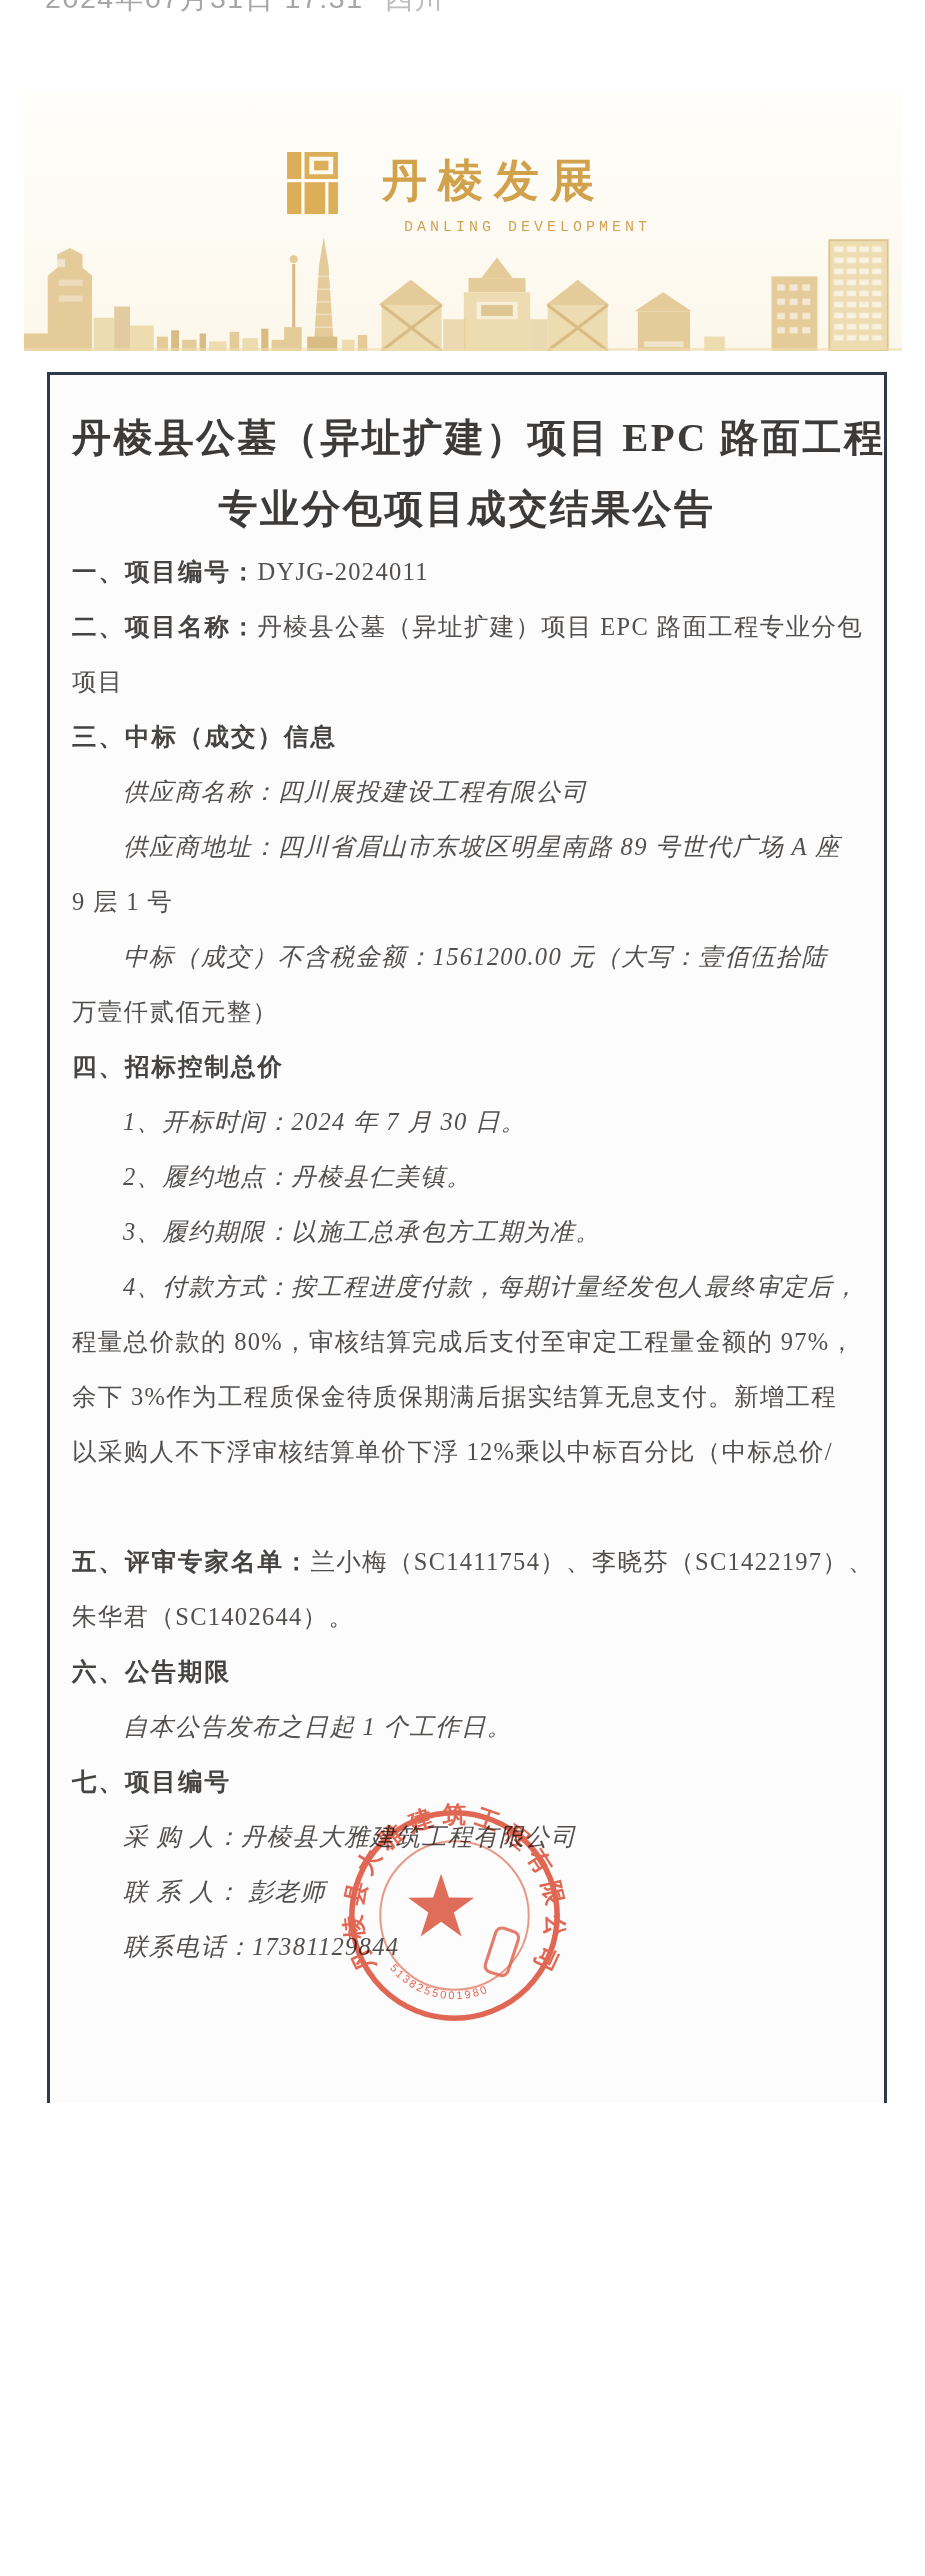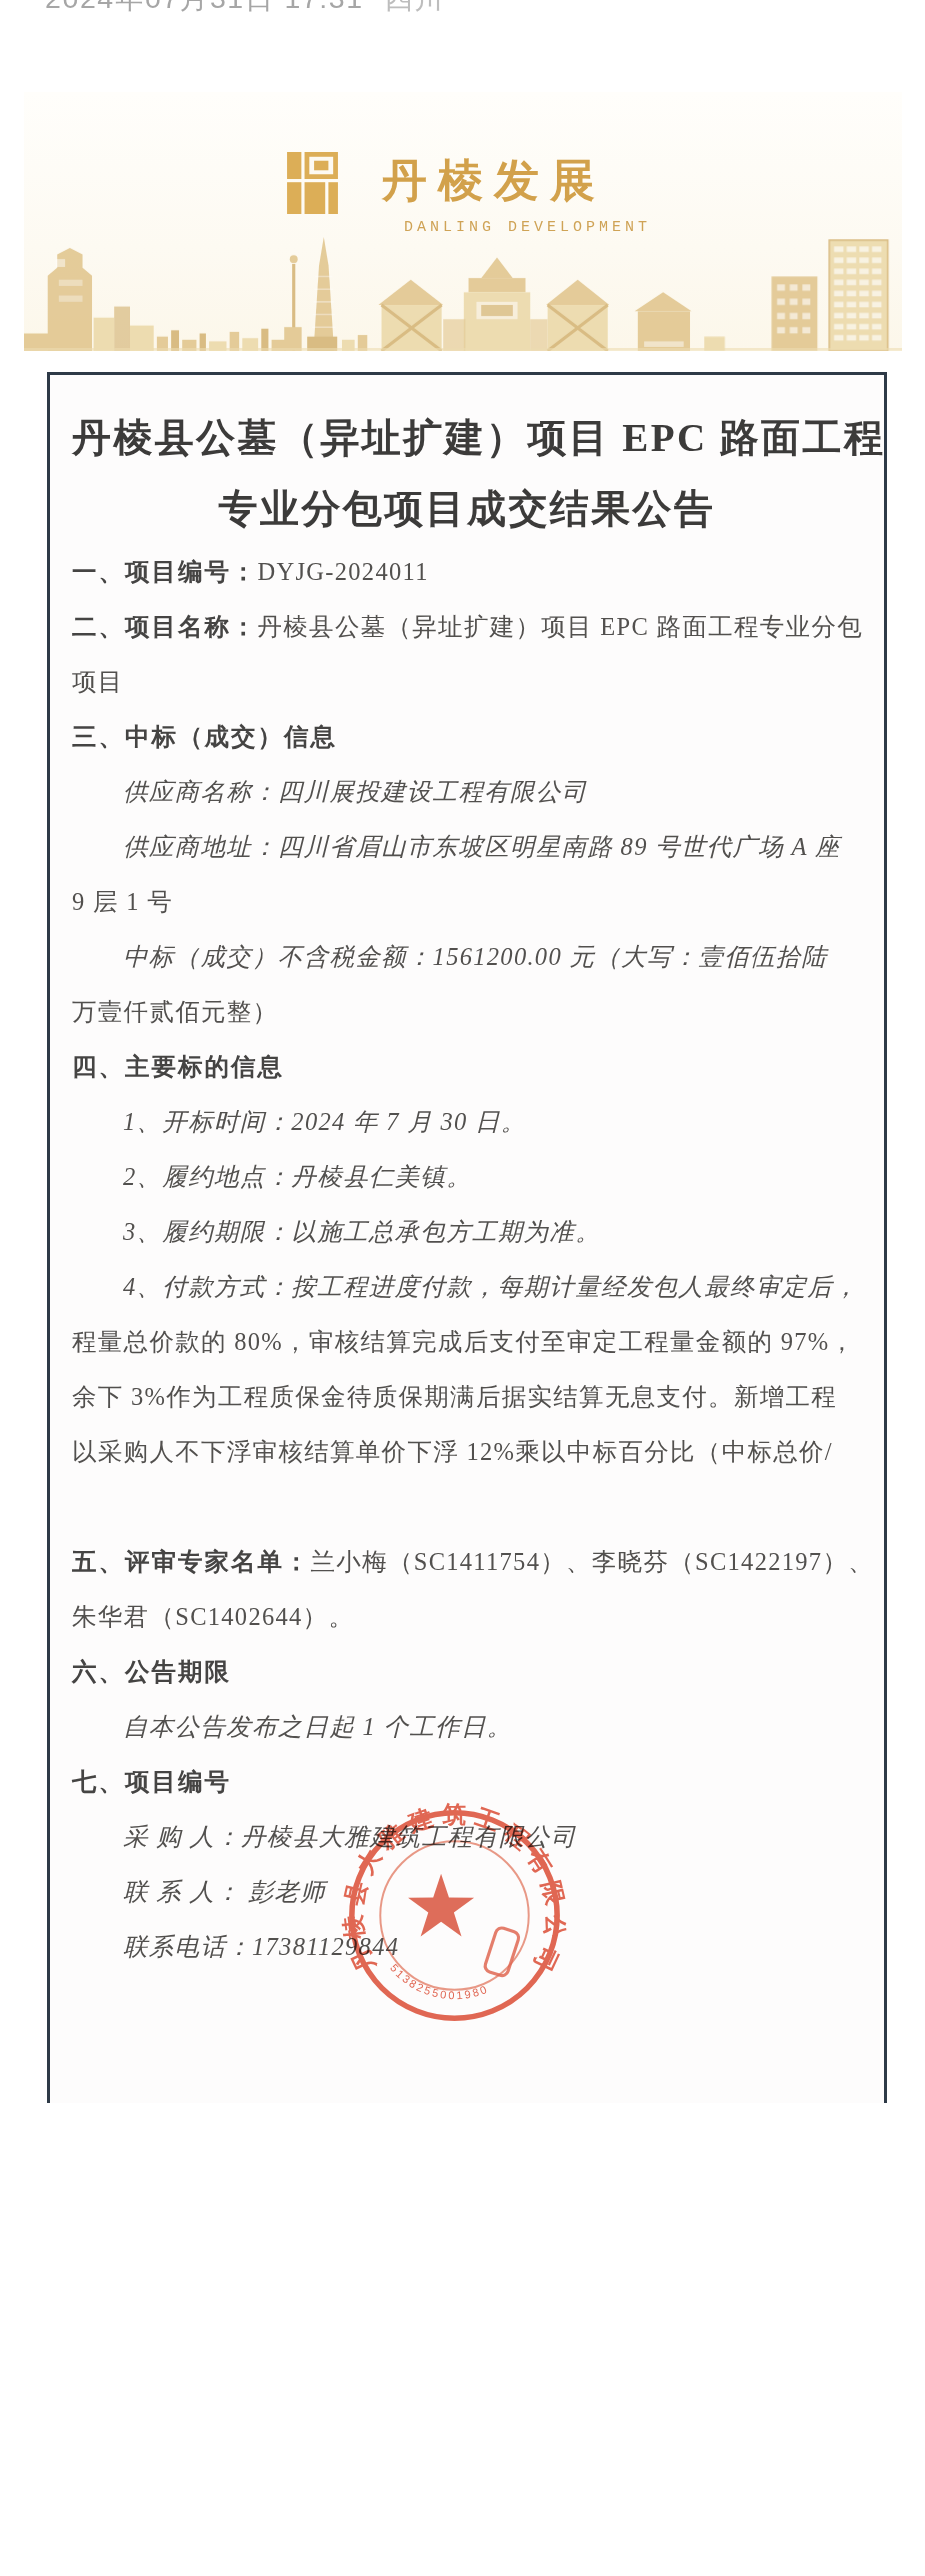--- a/index.html
+++ b/index.html
@@ -175,21 +175,21 @@
     <div class="lines">
       <div class="ln"><span class="lbl">一、项目编号：</span><span class="txt">DYJG-2024011</span></div>
       <div class="ln"><span class="lbl">二、项目名称：</span><span class="txt">丹棱县公墓（异址扩建）项目 EPC 路面工程专业分包</span></div>
       <div class="ln"><span class="txt">项目</span></div>
       <div class="ln"><span class="lbl">三、中标（成交）信息</span></div>
       <div class="ln ind"><span class="txt">供应商名称：四川展投建设工程有限公司</span></div>
       <div class="ln ind"><span class="txt">供应商地址：四川省眉山市东坡区明星南路 89 号世代广场 A 座</span></div>
       <div class="ln"><span class="txt">9 层 1 号</span></div>
       <div class="ln ind"><span class="txt">中标（成交）不含税金额：1561200.00 元（大写：壹佰伍拾陆</span></div>
       <div class="ln"><span class="txt">万壹仟贰佰元整）</span></div>
-      <div class="ln"><span class="lbl">四、主要标的信息</span></div>
+      <div class="ln"><span class="lbl">四、招标控制总价</span></div>
       <div class="ln ind"><span class="txt">1、开标时间：2024 年 7 月 30 日。</span></div>
       <div class="ln ind"><span class="txt">2、履约地点：丹棱县仁美镇。</span></div>
       <div class="ln ind"><span class="txt">3、履约期限：以施工总承包方工期为准。</span></div>
       <div class="ln ind"><span class="txt">4、付款方式：按工程进度付款，每期计量经发包人最终审定后，</span></div>
       <div class="ln"><span class="txt">程量总价款的 80%，审核结算完成后支付至审定工程量金额的 97%，</span></div>
       <div class="ln"><span class="txt">余下 3%作为工程质保金待质保期满后据实结算无息支付。新增工程</span></div>
       <div class="ln"><span class="txt">以采购人不下浮审核结算单价下浮 12%乘以中标百分比（中标总价/</span></div>
       <div class="gap"></div>
       <div class="ln"><span class="lbl">五、评审专家名单：</span><span class="txt">兰小梅（SC1411754）、李晓芬（SC1422197）、</span></div>
       <div class="ln"><span class="txt">朱华君（SC1402644）。</span></div>

